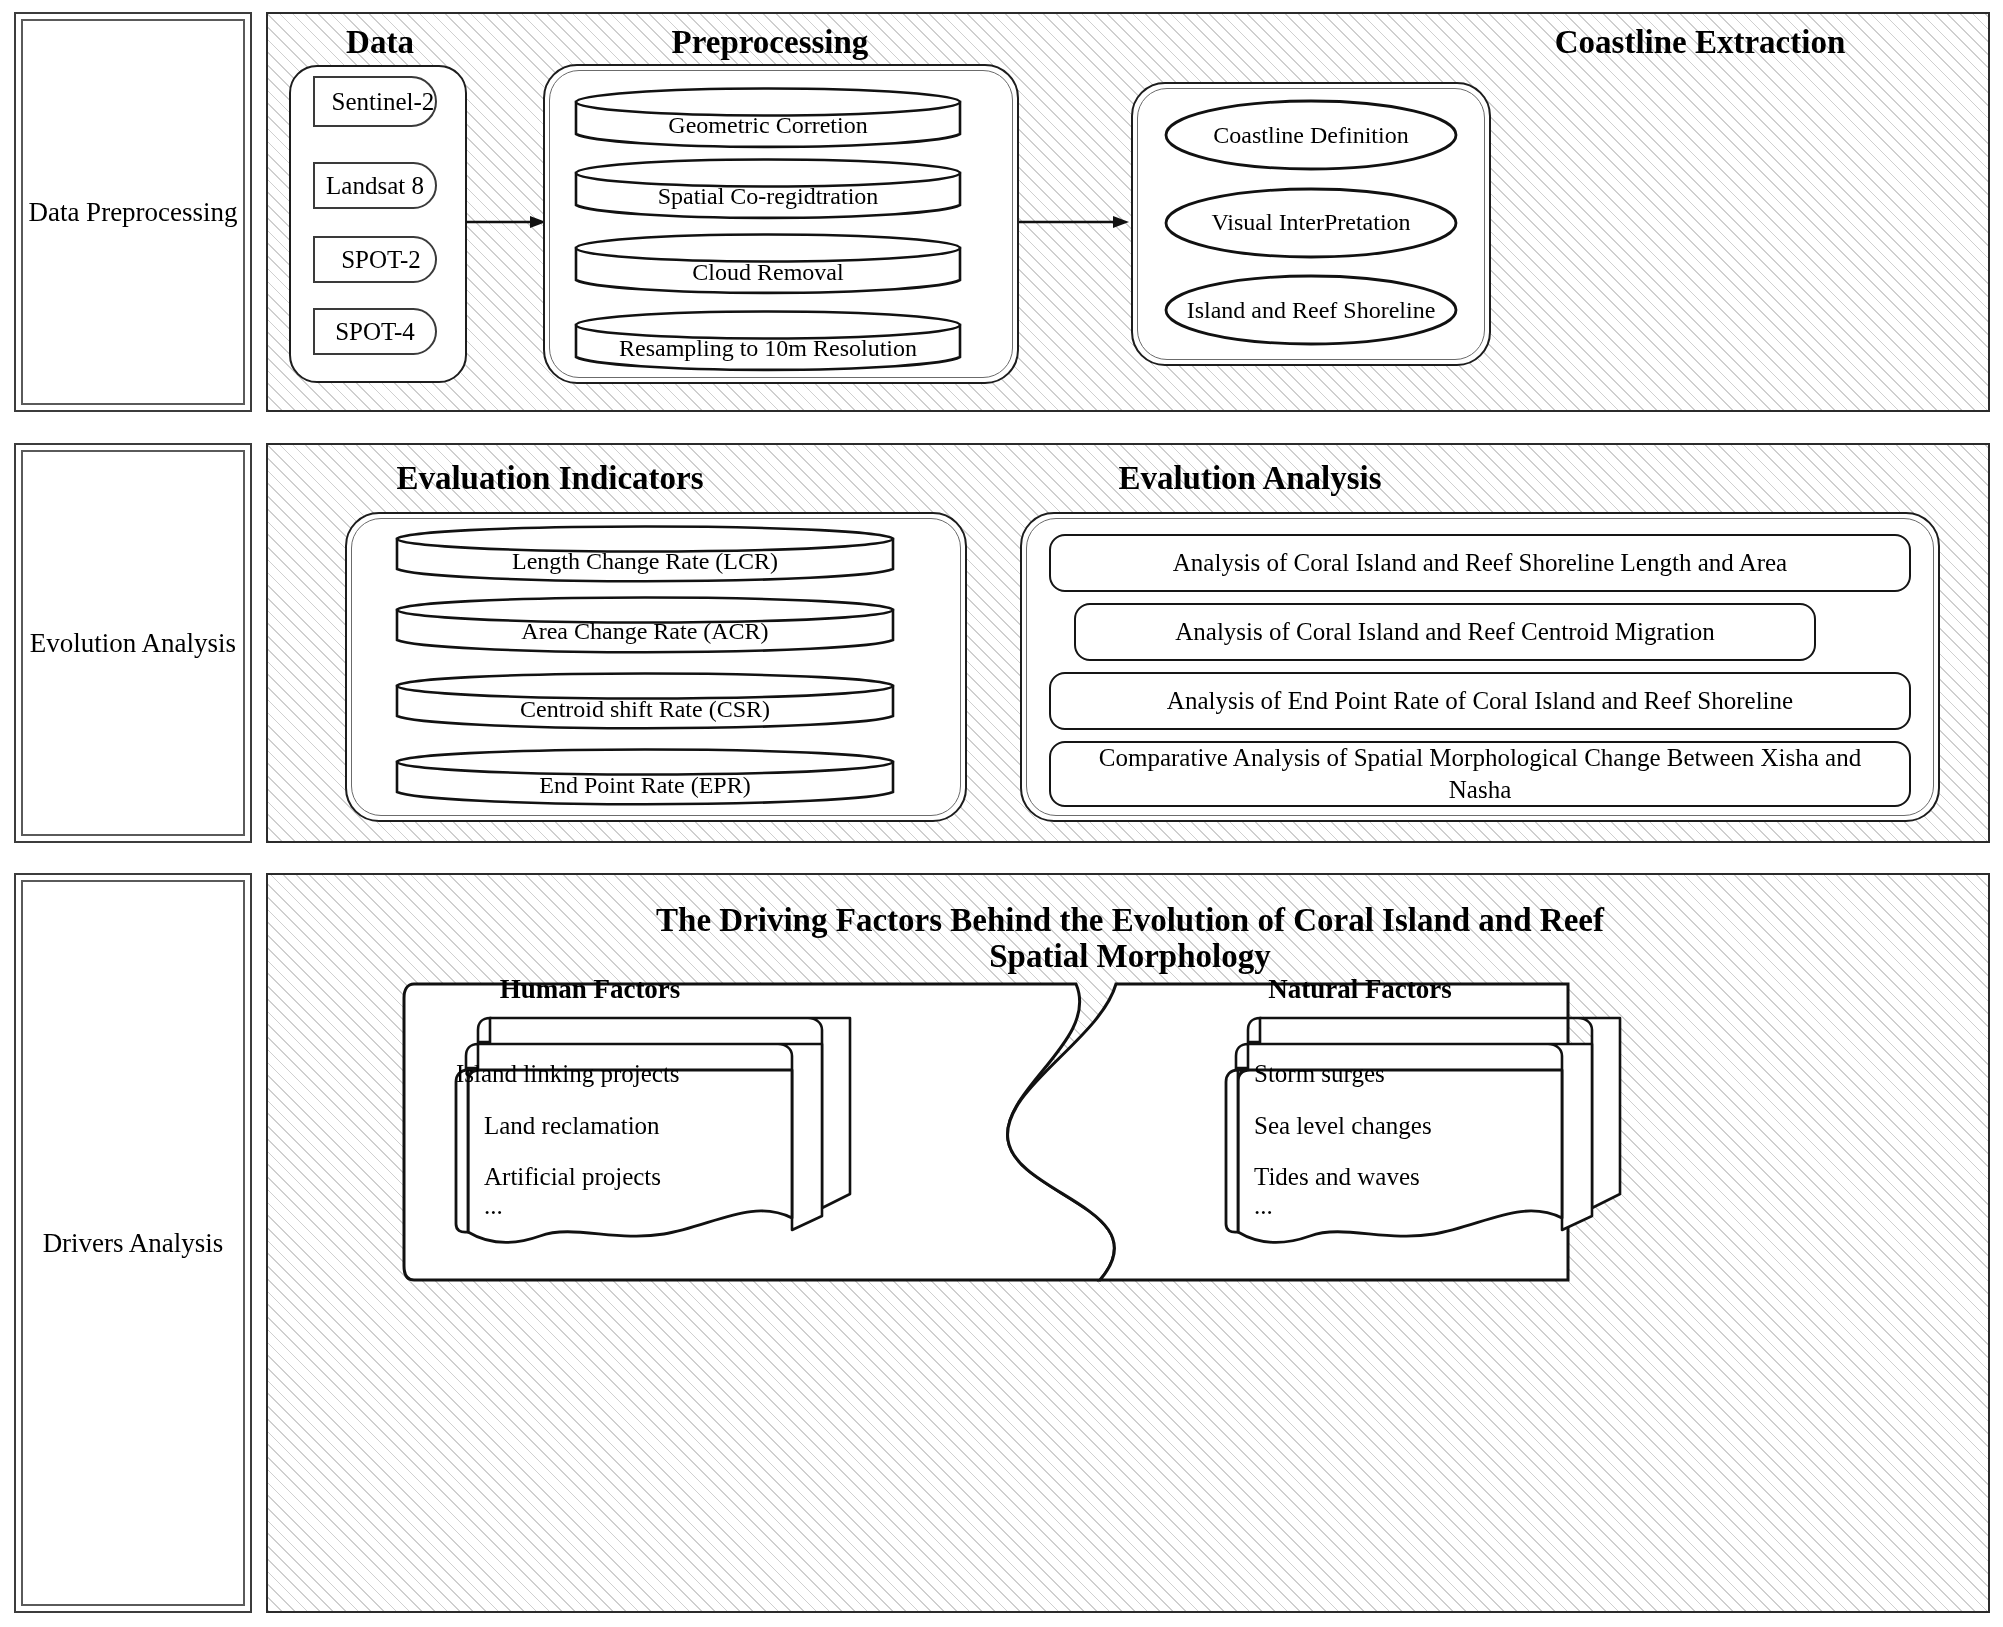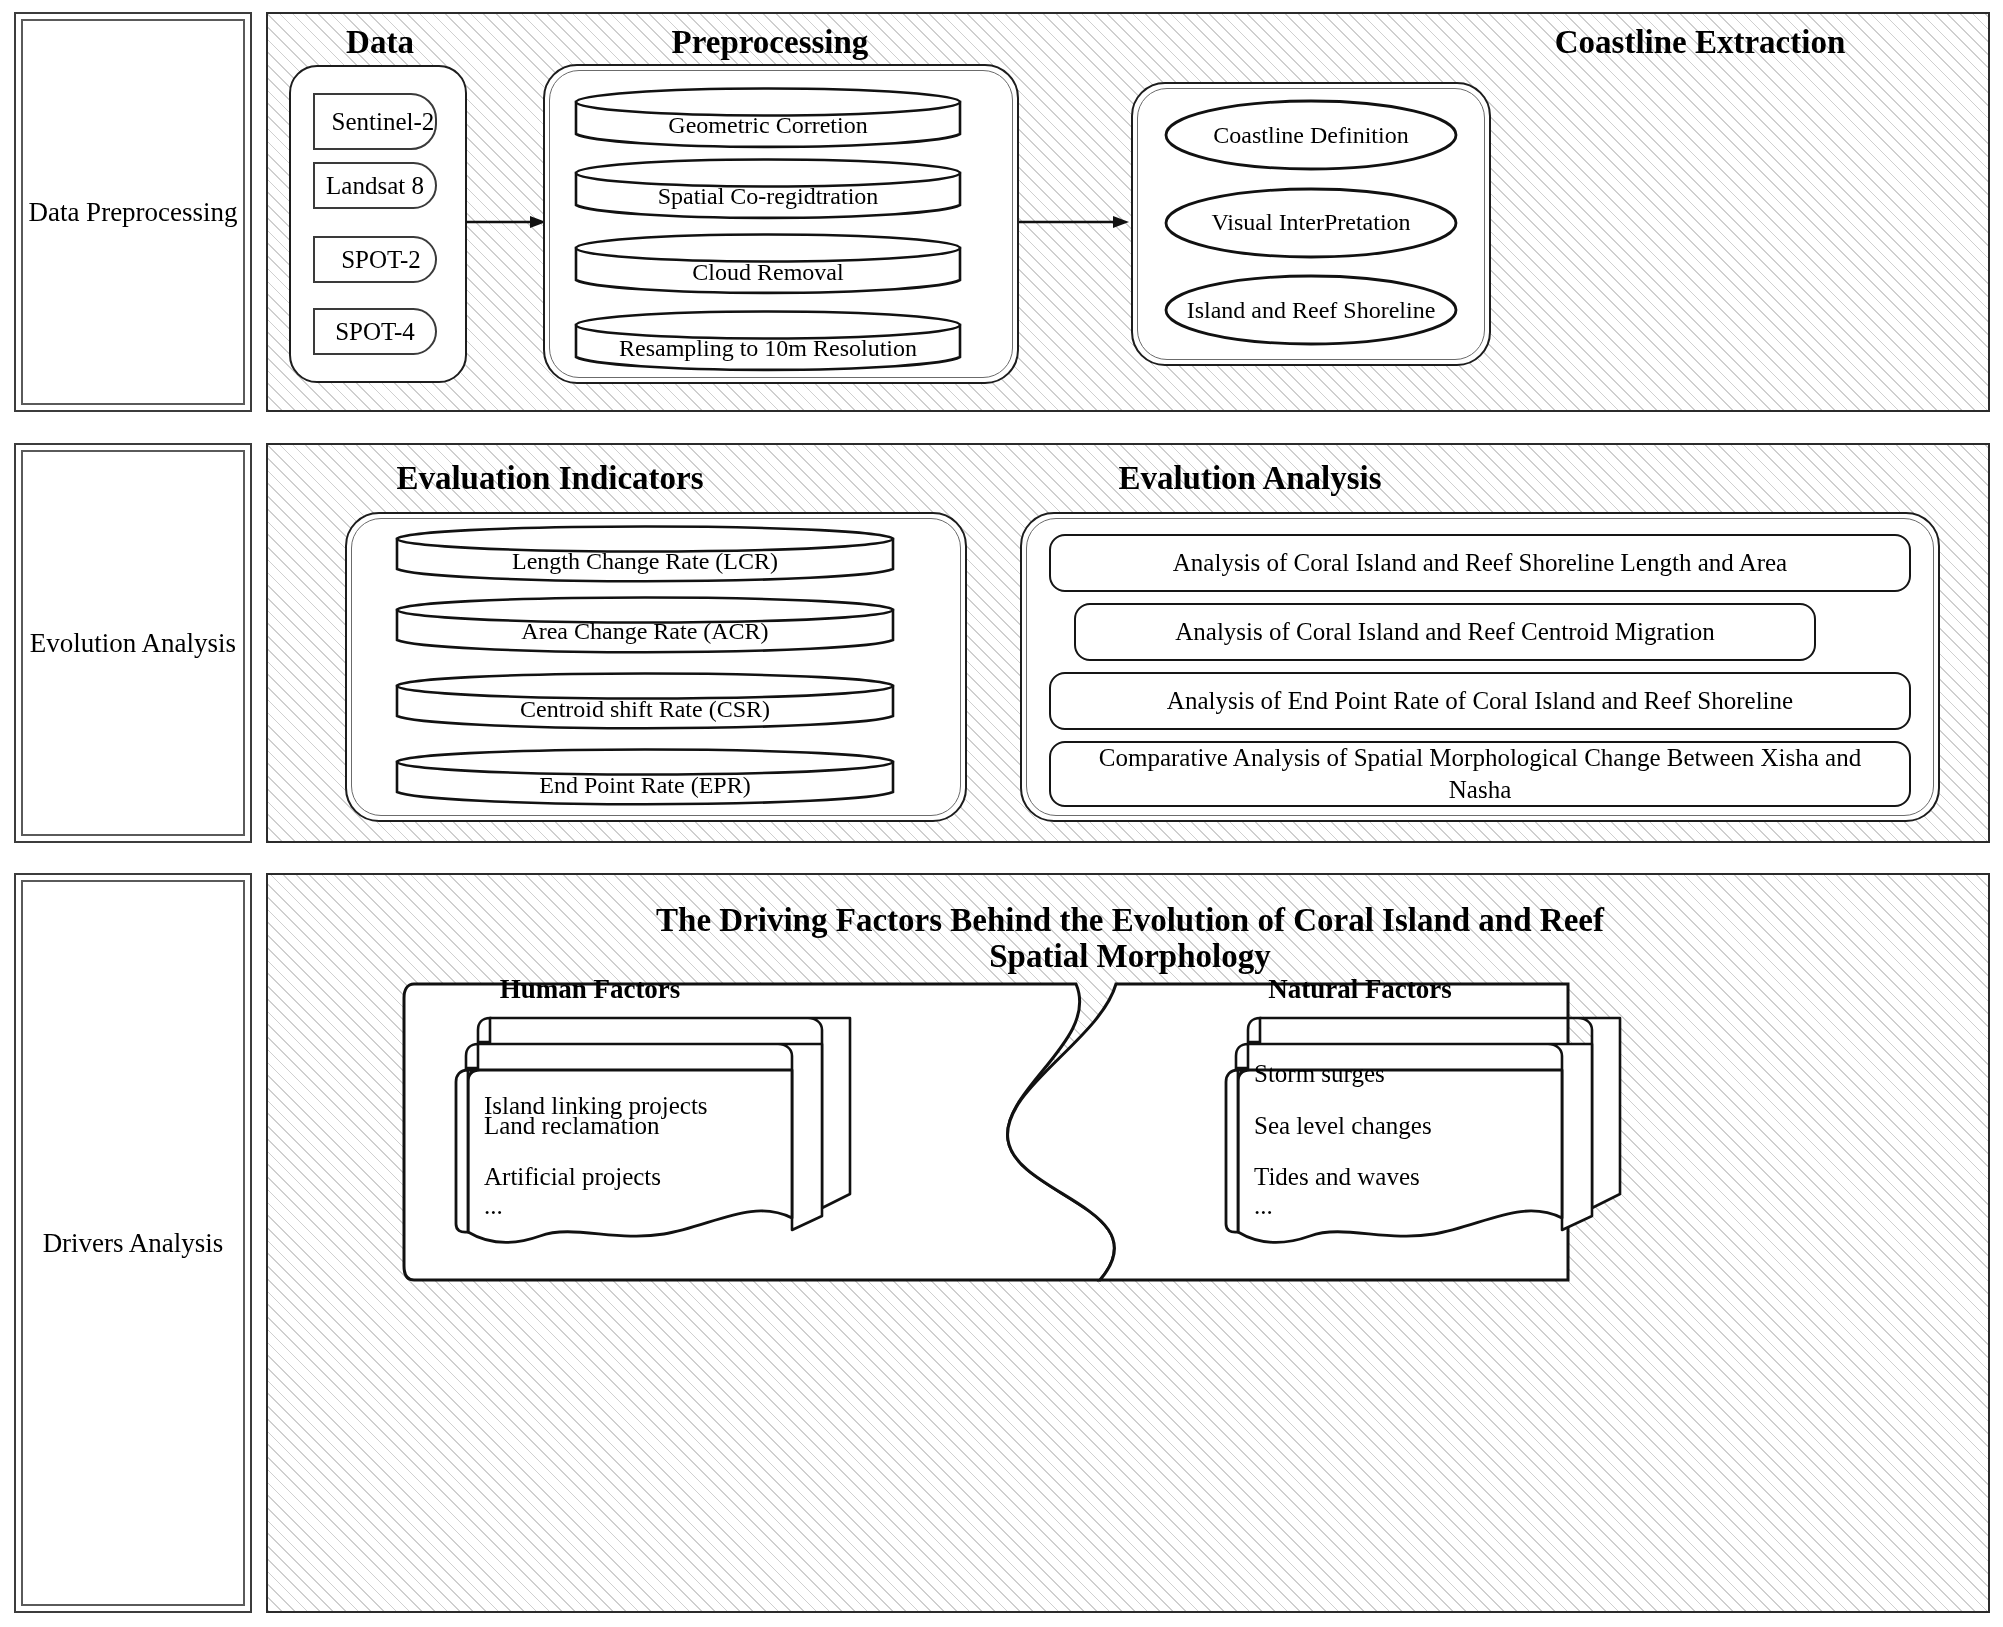--- a/index.html
+++ b/index.html
@@ -80,21 +80,21 @@
     <span>Data Preprocessing</span>
   </div>
 
   <div class="hatch" style="position:absolute;left:266px;top:12px;width:1724px;height:400px;"></div>
 
   <div class="sechead" style="left:300px;top:22px;width:160px;">Data</div>
   <div class="sechead" style="left:600px;top:22px;width:340px;">Preprocessing</div>
   <div class="sechead" style="left:1480px;top:22px;width:440px;">Coastline Extraction</div>
 
   <div class="group" style="left:289px;top:65px;width:178px;height:318px;border-radius:28px;"></div>
-  <div class="chip" style="left:313px;top:93px;width:124px;height:57px;padding-left:16px;">Sentinel-2</div>
+  <div class="chip" style="left:313px;top:76px;width:124px;height:51px;padding-left:16px;">Sentinel-2</div>
   <div class="chip" style="left:313px;top:162px;width:124px;height:47px;">Landsat 8</div>
   <div class="chip" style="left:313px;top:236px;width:124px;height:47px;padding-left:12px;">SPOT-2</div>
   <div class="chip" style="left:313px;top:308px;width:124px;height:47px;">SPOT-4</div>
 
   <svg class="svgwrap" style="left:466px;top:210px;width:80px;height:24px;" viewBox="0 0 80 24">
     <line x1="0" y1="12" x2="68" y2="12" stroke="#111" stroke-width="2.4"></line>
     <polygon points="80,12 64,6 64,18" fill="#111"></polygon>
   </svg>
 
   <div class="group dbl" style="left:543px;top:64px;width:476px;height:320px;"></div>
@@ -222,21 +222,21 @@
     <path d="M26,32 C18,32 14,37 14,44 L14,56 L26,56 Z" fill="#fff" stroke="#111" stroke-width="2.6"></path>
 
     <path d="M16,58 L340,58 L340,206
              C 300,186 260,214 212,222
              C 164,230 120,212 88,224
              C 60,234 36,232 16,220
              L 16,70 C 16,62 20,58 28,58 Z" fill="#fff" stroke="#111" stroke-width="2.8" stroke-linejoin="round"></path>
     <path d="M16,58 C8,58 4,63 4,70 L4,212 C4,218 8,221 16,220 Z" fill="#fff" stroke="#111" stroke-width="2.8"></path>
   </svg>
 
-  <div class="docitem" style="left:484px;top:1060px;margin-top:32px;">Island linking projects</div>
+  <div class="docitem" style="left:456px;top:1060px;">Island linking projects</div>
   <div class="docitem" style="left:484px;top:1112px;">Land reclamation</div>
   <div class="docitem" style="left:484px;top:1163px;">Artificial projects</div>
   <div class="docitem" style="left:484px;top:1192px;">...</div>
 
   <div class="factor-head" style="left:1190px;top:974px;width:340px;">Natural Factors</div>
 
   <svg class="svgwrap" style="left:1222px;top:1012px;width:420px;height:240px;" viewBox="0 0 420 240">
     <path d="M38,6 L398,6 L398,182 L370,196 L370,18 C370,11 364,6 356,6 Z" fill="#fff" stroke="#111" stroke-width="2.6" stroke-linejoin="round"></path>
     <path d="M38,6 C30,6 26,11 26,18 L26,30 L38,30 Z" fill="#fff" stroke="#111" stroke-width="2.6"></path>
     <path d="M26,32 L370,32 L370,204 L340,218 L340,44 C340,37 334,32 326,32 Z" fill="#fff" stroke="#111" stroke-width="2.6" stroke-linejoin="round"></path>

